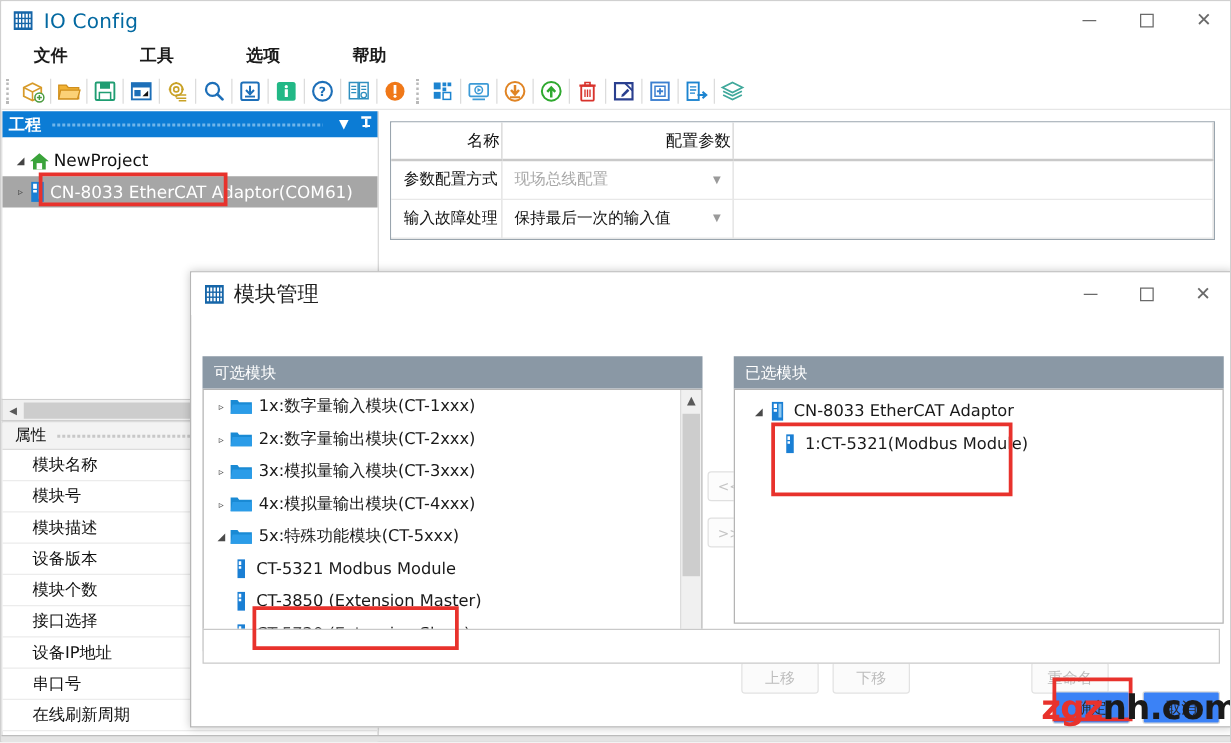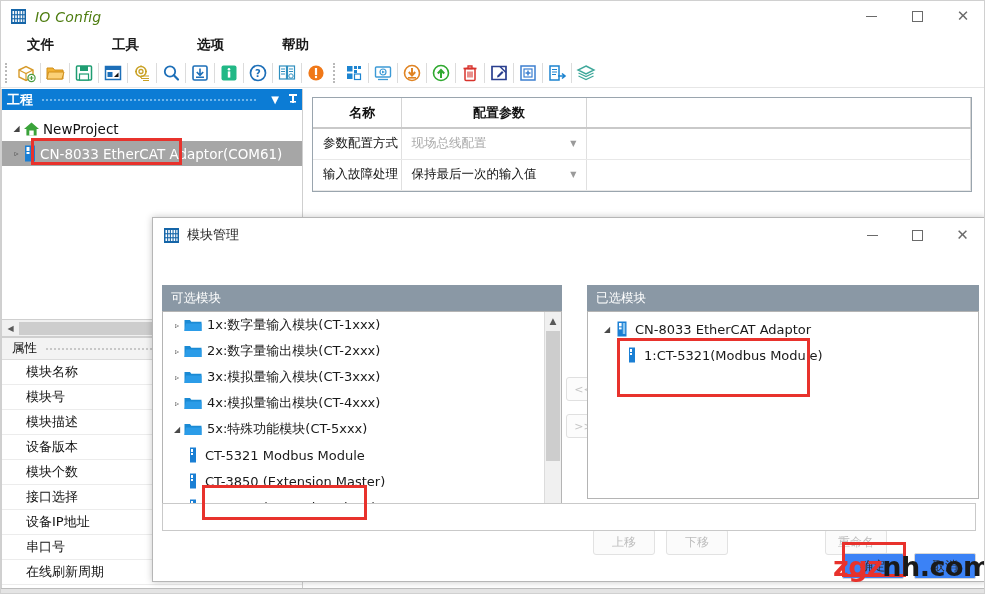--- a/index.html
+++ b/index.html
@@ -24,23 +24,22 @@
     position: absolute; left: 0; top: 0; width: 985px; height: 31px;
     background: #ffffff;
     display: flex; align-items: center;
   }
   .title-icon {
     margin-left: 9px; margin-right: 8px;
     width: 17px; height: 17px;
     display: block;
   }
   .title-text {
-    font-size: 14px; color: #4d7c0f;
+    font-size: 16px; color: #0369a1;
     letter-spacing: .2px;
-    font-style: italic;
   }
   .win-controls {
     position: absolute; right: 0; top: 0; height: 31px;
     display: flex;
   }
   .win-btn {
     width: 46px; height: 31px;
     display: flex; align-items: center; justify-content: center;
     color: #5a5a5a; font-size: 13px;
   }
@@ -191,22 +190,22 @@
     border: 1px solid #9aa5ae;
     background: #ffffff;
   }
   .params-title {
     height: 25px; background: #8a98a5; color: #ffffff;
     display:flex; align-items:center; padding-left: 10px;
     font-size: 12.5px;
   }
   .ptable { width: 100%; border-collapse: collapse; }
   .ptable th {
-    height: 30px; font-size: 13px; font-weight: 700; color:#111;
-    text-align: center; padding-left: 12px;
+    height: 30px; font-size: 13px; font-weight: 400; color:#111;
+    text-align: right; padding-left: 12px;
     border-right: 1px solid #d4d4d4;
     border-bottom: 2px solid #c9c9c9;
     background:#fff;
   }
   .ptable td {
     height: 31px; font-size: 12.5px; color:#111;
     padding-left: 10px;
     border-right: 1px solid #e0e0e0;
     border-bottom: 1px solid #e8e8e8;
     background: #fff;
@@ -225,21 +224,21 @@
     border: 1px solid #b6b6b6;
     box-shadow: 0 0 7px rgba(0,0,0,.22);
     z-index: 40;
   }
   .dlg-titlebar {
     height: 34px; background: #ffffff;
     display: flex; align-items: center;
     position: relative;
   }
   .dlg-icon { margin-left: 10px; margin-right: 7px; width: 17px; height: 17px; display:block; }
-  .dlg-title { font-size: 13px; color: #1f1f1f; }
+  .dlg-title { font-size: 17px; color: #1f1f1f; }
   .dlg-wc { position:absolute; right: 0; top: 0; display:flex; }
   .dlg-wbtn {
     width: 45px; height: 34px; display:flex; align-items:center; justify-content:center;
     color:#555;
   }
 
   .dlg-body { position: relative; height: 331px; }
 
   .pane-left {
     position: absolute; left: 9px; top: 33px; width: 400px; bottom: 62px;

